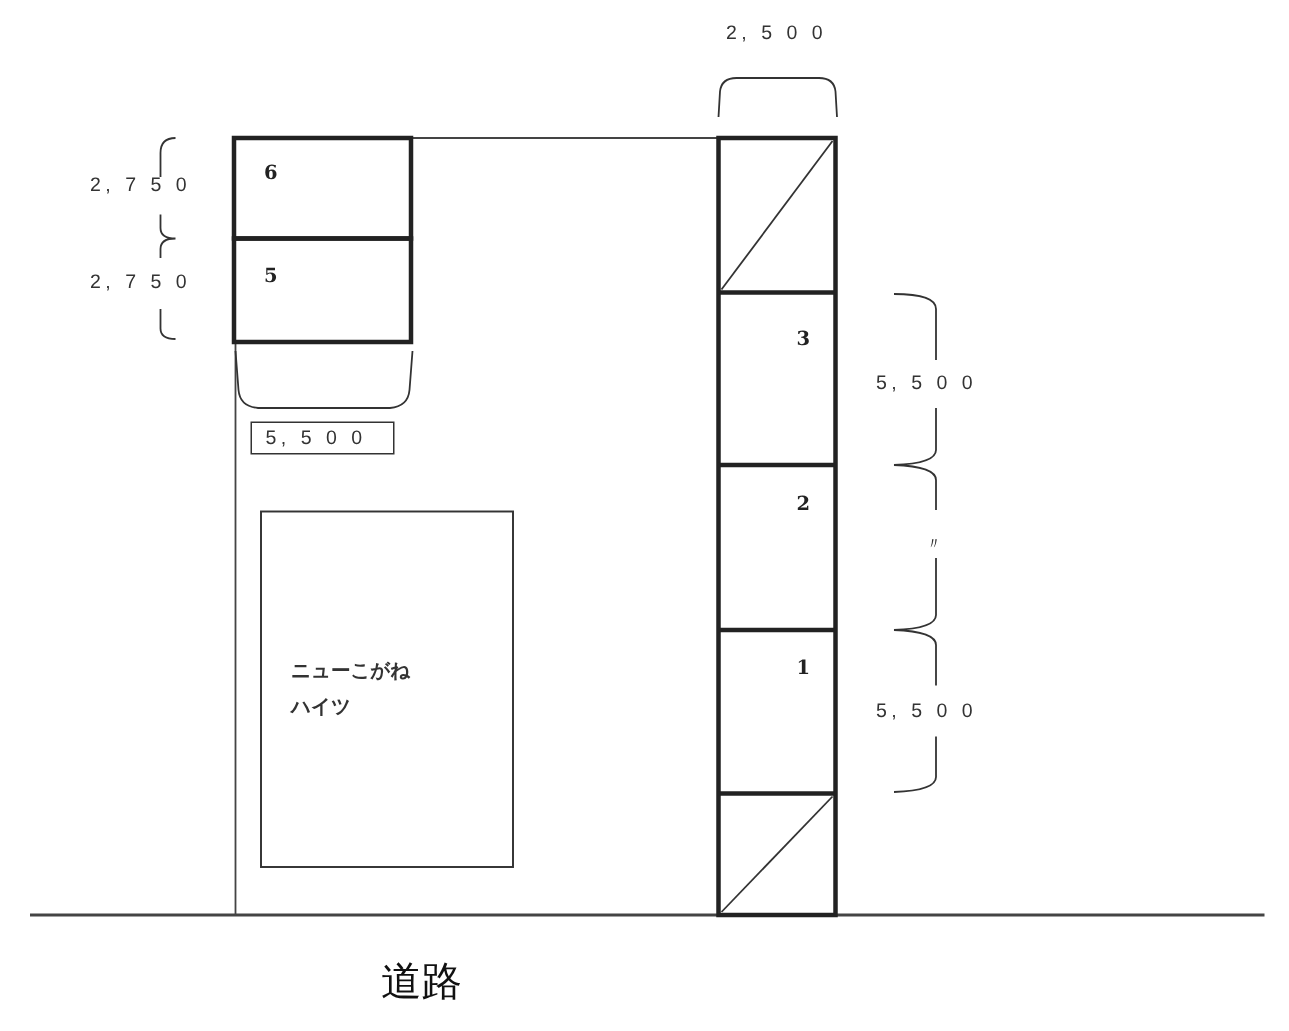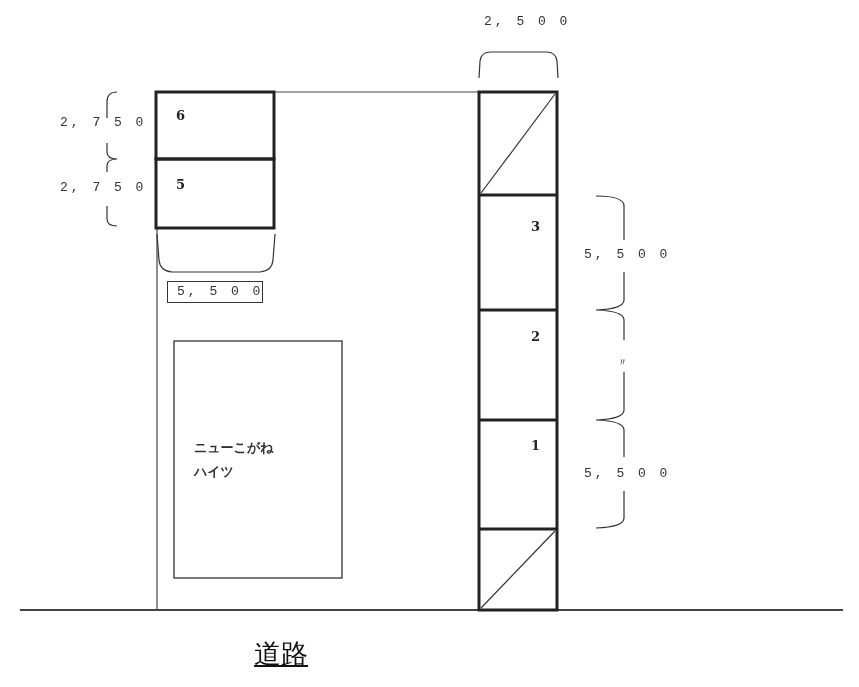--- a/index.html
+++ b/index.html
@@ -1,19 +1,19 @@
 <!DOCTYPE html>
 <html><head>
 <meta charset="utf-8">
 <style>
   html, body { margin:0; padding:0; background:#ffffff; }
   body { width:859px; height:687px; position:relative; overflow:hidden;
          font-family:"DejaVu Serif", serif; color:#222; }
   svg { position:absolute; left:0; top:0; }
-  .lbl { position:absolute; font-family:Liberation Mono, monospace; font-size:13px;
+  .lbl { position:absolute; font-family:Liberation Sans, sans-serif; font-size:13px;
          letter-spacing:3px; color:#333; white-space:nowrap; }
   .num { position:absolute; font-family:"DejaVu Serif", serif; font-weight:bold;
          font-size:13px; color:#222; }
   .bldg { position:absolute; font-family:"DejaVu Sans", sans-serif; font-size:13px;
           color:#333; line-height:24px;font-weight:bold; }
   .road { position:absolute; font-family:"DejaVu Sans", sans-serif; font-size:27px; color:#111; }
   .dimbox { position:absolute; border:1px solid #333; box-sizing:border-box; }
 </style>
 </head>
 <body>
@@ -72,13 +72,13 @@
 </div>
 
 <span class="num" style="left:531px; top:219px;">3</span>
 <span class="num" style="left:531px; top:329px;">2</span>
 <span class="num" style="left:531px; top:438px;">1</span>
 
 <span class="lbl" style="left:584px; top:247px;">5, 5 0 0</span>
 <span class="lbl" style="left:617px; top:355px; font-size:11px;">〃</span>
 <span class="lbl" style="left:584px; top:466px;">5, 5 0 0</span>
 
-<span class="road" style="left:254px; top:636px;text-decoration:underline;">道路</span>
+<span class="road" style="left:254px; top:636px;">道路</span>
 
 </body></html>

